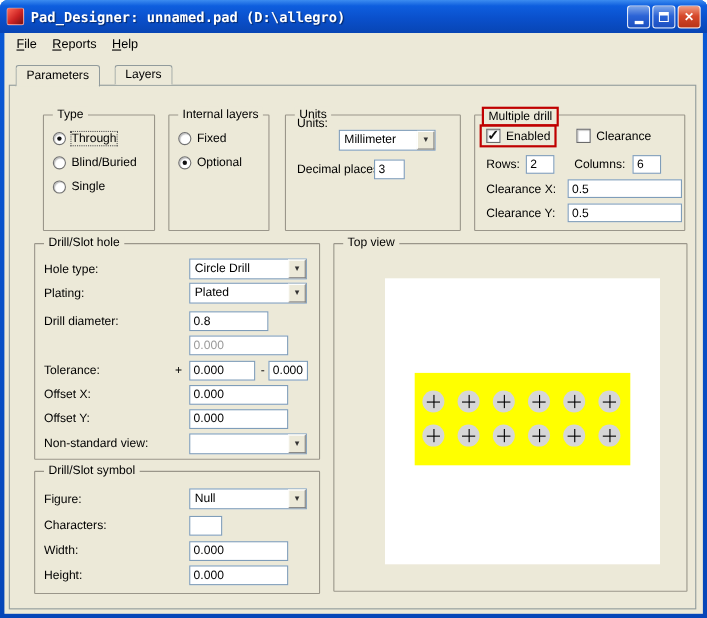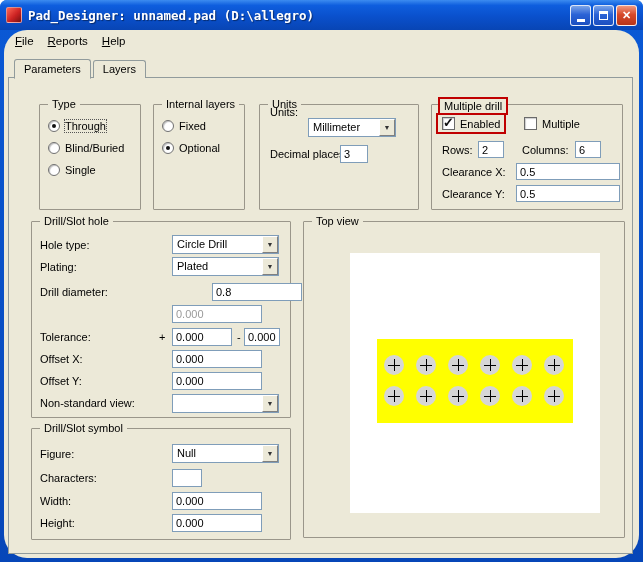--- a/index.html
+++ b/index.html
@@ -40,29 +40,28 @@
     color:#fff; font-size:11px; font-weight:bold; cursor:default;
   }
   .win-btn.min, .win-btn.max { background:linear-gradient(180deg,#7ba4e8 0%,#2b63d6 45%,#1b4fc0 100%); }
   .win-btn.close { background:linear-gradient(180deg,#f0987e 0%,#d6492b 45%,#b83418 100%); }
   .glyph-min { width:8px; height:3px; background:#fff; align-self:flex-end; margin:0 auto 3px auto; display:block; }
   .glyph-max { width:9px; height:9px; border:1px solid #fff; border-top:3px solid #fff; display:block; }
 
   .window-body {
     position:absolute; left:4px; top:30px; width:635px; height:528px;
     background:#ECE9D8;
-    border-radius:23px;
   }
 
   
   .menubar { position:absolute; left:0; top:0; width:100%; height:21px; display:flex; align-items:center; padding-left:4px; }
   .menu-item { padding:2px 7px; font-size:11.5px; }
 
   
-  .tabs { position:absolute; left:10px; top:29px; display:flex; align-items:flex-end; z-index:3; }
+  .tabs { position:absolute; left:10px; top:29px; display:flex; z-index:3;gap:11px; }
   .tab {
     height:18px; padding:2px 9px 0 9px; font-size:11px;
     border:1px solid #919B9C; border-bottom:none; border-radius:3px 3px 0 0;
     background:#ECE9D8; margin-right:2px;
   }
   .tab.active { height:20px; padding-top:3px; margin-bottom:-1px; border-bottom:1px solid #ECE9D8; }
 
   .tab-panel {
     position:absolute; left:4px; top:47px; width:625px; height:477px;
     border:1px solid #919B9C; background:#ECE9D8;
@@ -191,21 +190,21 @@
       </div>
 
       <div class="groupbox" style="left:422px;top:26px;width:192px;height:106px">
         <span class="gb-title red-box" style="left:6px">Multiple drill</span>
         <div class="ctl-row red-box" style="left:4px;top:8px;padding:2px 4px">
           <span class="checkbox checked"></span>
           <span class="lbl-inline">Enabled</span>
         </div>
         <div class="ctl-row" style="left:92px;top:12px">
           <span class="checkbox"></span>
-          <span class="lbl-inline">Multiple</span>
+          <span class="lbl-inline">Clearance</span>
         </div>
         <span class="lbl" style="left:10px;top:39px">Rows:</span>
         <input class="textfield" style="left: 46px; top: 36px; width: 26px; height: 17px;" value="2">
         <span class="lbl" style="left:90px;top:39px">Columns:</span>
         <input class="textfield" style="left: 143px; top: 36px; width: 26px; height: 17px;" value="6">
         <span class="lbl" style="left:10px;top:61px">Clearance X:</span>
         <input class="textfield" style="left: 84px; top: 58px; width: 104px; height: 17px;" value="0.5">
         <span class="lbl" style="left:10px;top:83px">Clearance Y:</span>
         <input class="textfield" style="left: 84px; top: 80px; width: 104px; height: 17px;" value="0.5">
       </div>
@@ -219,21 +218,21 @@
           <span class="dd-btn">▼</span>
         </div>
 
         <span class="lbl" style="left:8px;top:39px">Plating:</span>
         <div class="dropdown" style="left:140px;top:35px;width:107px">
           <span class="dd-text">Plated</span>
           <span class="dd-btn">▼</span>
         </div>
 
         <span class="lbl" style="left:8px;top:64px">Drill diameter:</span>
-        <input class="textfield" style="left: 140px; top: 61px; width: 90px; margin-left: 40px;" value="0.8">
+        <input class="textfield" style="left: 140px; top: 61px; width: 72px;" value="0.8">
 
         <input class="textfield disabled" style="left: 140px; top: 83px; width: 90px;" value="0.000">
 
         <span class="lbl" style="left:8px;top:109px">Tolerance:</span>
         <span class="lbl" style="left:127px;top:109px">+</span>
         <input class="textfield" style="left: 140px; top: 106px; width: 60px;" value="0.000">
         <span class="lbl" style="left:205px;top:109px">-</span>
         <input class="textfield" style="left: 212px; top: 106px; width: 36px;" value="0.000">
 
         <span class="lbl" style="left:8px;top:131px">Offset X:</span>

